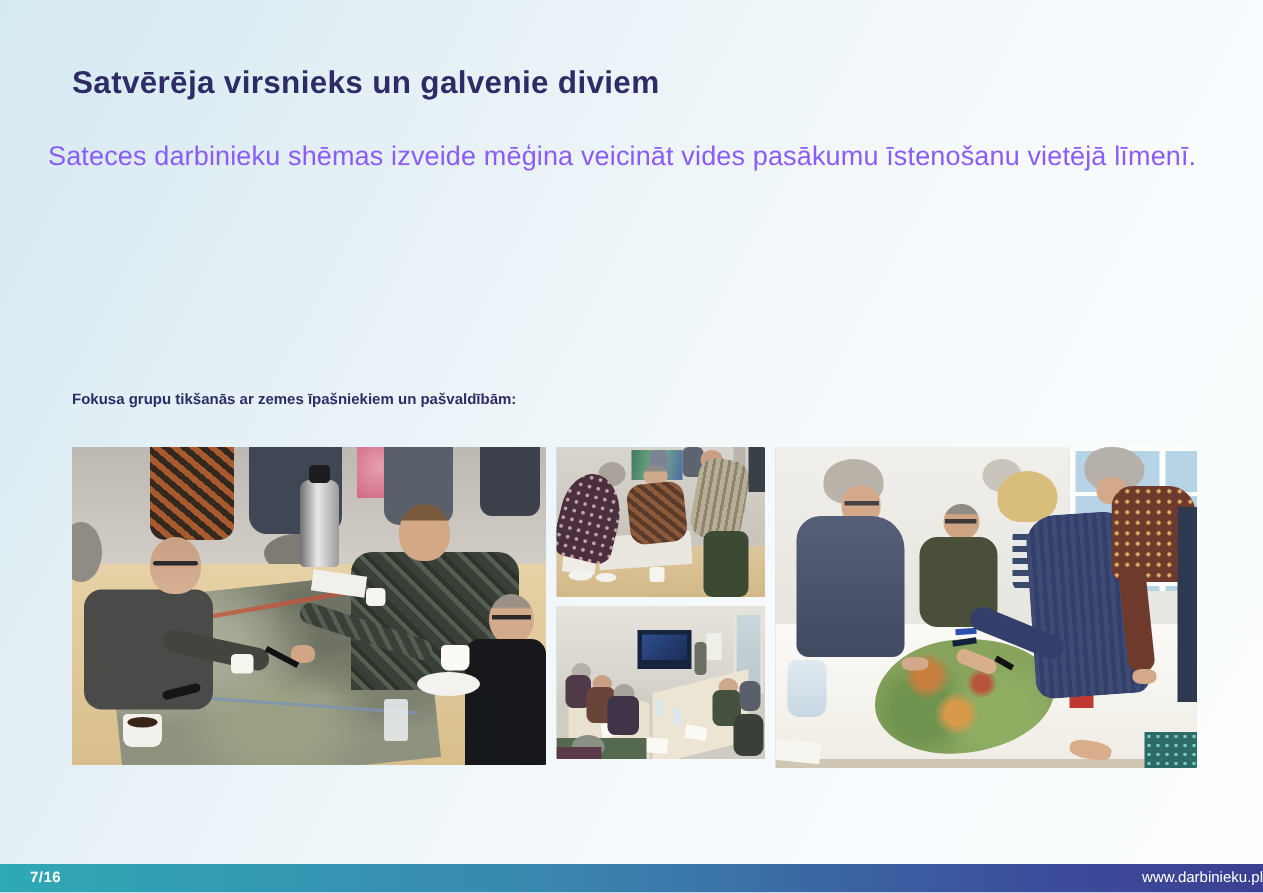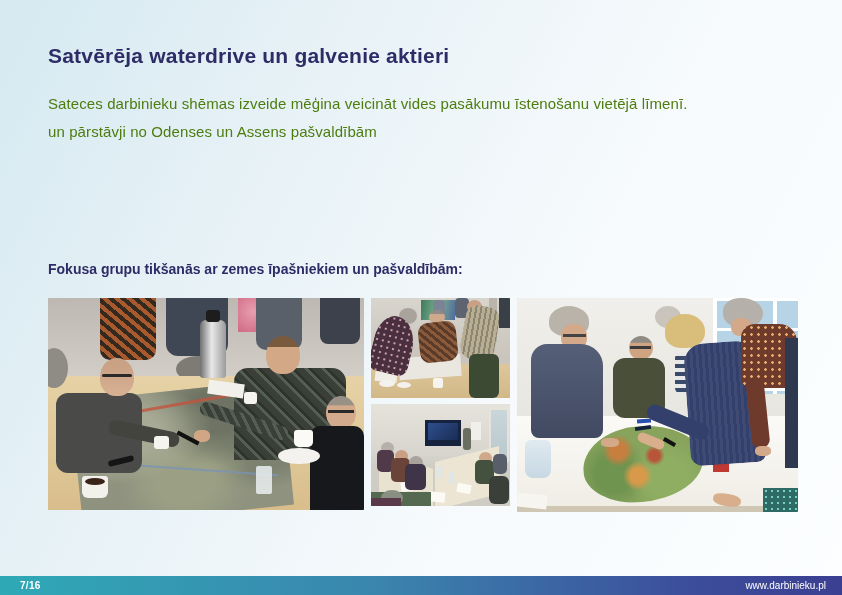--- a/index.html
+++ b/index.html
@@ -7,44 +7,43 @@
     width:842px;height:595px;position:relative;overflow:hidden;
     background:linear-gradient(118deg,#d5e9f1 0%,#e6f1f6 28%,#f6fafc 62%,#fcfeff 100%);
     font-family:"Liberation Sans",sans-serif;
   }
   .ab{position:absolute;}
   .title{
     position:absolute;left:48px;top:44px;font-size:21px;font-weight:bold;
     color:#2e2c66;letter-spacing:.2px;
   }
   .body-text{
-    position:absolute;left:48px;top:90px;font-size:15px;color:#4d7c0f;
+    position:absolute;left:32px;top:90px;font-size:18px;color:#8b5cf6;
     line-height:28px;letter-spacing:.1px;
   }
   .section-label{
-    position:absolute;left:48px;top:261px;font-size:14px;font-weight:bold;color:#2e2c66;
+    position:absolute;left:48px;top:261px;font-size:10px;font-weight:bold;color:#2e2c66;
   }
   .photo{position:absolute;overflow:hidden;background:#cfcbc4;border-radius:1px;}
   .footer{
     position:absolute;left:0;bottom:0;width:842px;height:19px;box-sizing:border-box;
     background:linear-gradient(90deg,#2fa9b6 0%,#3a85ae 45%,#3c4d9b 82%,#3b3f92 100%);
     display:flex;align-items:center;justify-content:space-between;
-    padding:0 16px 0 20px;color:#ffffff;font-size:10px;
+    padding:0 0 0 20px;color:#ffffff;font-size:10px;
   }
   .footer .page{font-weight:bold;letter-spacing:.3px;}
   .footer .site{cursor:pointer;}
 </style>
 </head>
 <body>
 
-<div class="title">Satvērēja waterdrive un galvenie aktieri</div>
+<div class="title">Satvērēja virsnieks un galvenie diviem</div>
 
 <div class="body-text">
   <div>Sateces darbinieku shēmas izveide mēģina veicināt vides pasākumu īstenošanu vietējā līmenī.</div>
-  <div>un pārstāvji no Odenses un Assens pašvaldībām</div>
 </div>
 
 <div class="section-label">Fokusa grupu tikšanās ar zemes īpašniekiem un pašvaldībām:</div>
 
 <div class="photo" style="left:48px;top:298px;width:316px;height:212px;" title="Cilvēki pie galda apspriež lielu karti ar marķieriem un kafiju">
   <div class="ab" style="left:0;top:0;width:316px;height:82px;background:linear-gradient(180deg,#bdb8b1,#d3cfc8);"></div>
   <div class="ab" style="left:190px;top:0;width:52px;height:34px;background:radial-gradient(circle at 30% 40%,#e8a0b0,transparent 60%),radial-gradient(circle at 70% 60%,#c24a6e,transparent 65%),#d06a84;"></div>
   <div class="ab" style="left:52px;top:0;width:56px;height:62px;border-radius:0 0 10px 10px;background:repeating-linear-gradient(40deg,#a85a2e 0 4px,#33291f 4px 8px);"></div>
   <div class="ab" style="left:118px;top:0;width:62px;height:58px;border-radius:0 0 12px 12px;background:#3f4654;"></div>
   <div class="ab" style="left:208px;top:0;width:46px;height:52px;border-radius:0 0 10px 10px;background:#596069;"></div>

